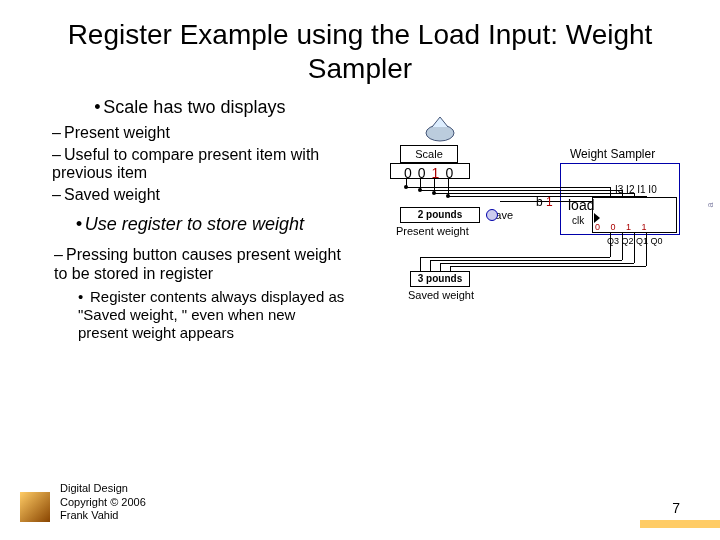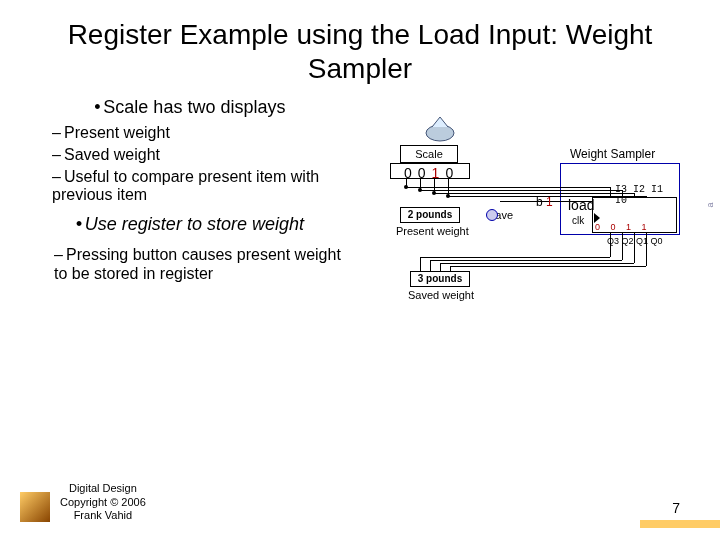--- a/index.html
+++ b/index.html
@@ -14,59 +14,60 @@
   .bullet3 { margin-left: 48px; margin-bottom: 4px; font-size: 15px; line-height: 1.2; }
   .b { display: inline-block; width: 12px; }
   .diagram { position: absolute; left: 360px; top: 115px; width: 340px; height: 300px; }
   .scale-box { position: absolute; left: 40px; top: 30px; width: 58px; height: 18px; border: 1px solid #000; background: #fff; font-size: 11px; text-align: center; line-height: 16px; }
   .sampler-label { position: absolute; left: 210px; top: 32px; font-size: 12px; }
   .bits { position: absolute; left: 44px; top: 50px; font-size: 14px; letter-spacing: 6px; color: #000; text-align: right; }
   .bits .one { color: #a00; }
   .scale-outer { position: absolute; left: 30px; top: 48px; width: 80px; height: 16px; border: 1px solid #000; }
   .sampler-outer { position: absolute; left: 200px; top: 48px; width: 120px; height: 72px; border: 1px solid #00a; }
   .reg-box { position: absolute; left: 232px; top: 82px; width: 85px; height: 36px; border: 1px solid #000; background: #fff; font-size: 10px; }
-  .reg-top { position: absolute; top: -14px; left: 22px; font-size: 10px; font-family: Liberation Mono, monospace; }
+  .reg-top { position: absolute; top: -14px; left: 22px; font-size: 10px; }
   .reg-out { position: absolute; top: 24px; left: 2px; font-size: 9px; color: #a00; letter-spacing: 4px; }
   .reg-q { position: absolute; top: 38px; left: 14px; font-size: 9px; }
   .load-lbl { position: absolute; left: 208px; top: 82px; font-size: 14px; }
   .clk-lbl { position: absolute; left: 212px; top: 100px; font-size: 10px; }
   .b-lbl { position: absolute; left: 176px; top: 80px; font-size: 12px; }
   .b-val { position: absolute; left: 186px; top: 80px; font-size: 12px; color: #a00; }
   .save-lbl { position: absolute; left: 128px; top: 94px; font-size: 11px; }
   .btn-circle { position: absolute; left: 126px; top: 94px; width: 12px; height: 12px; border: 1px solid #00a; border-radius: 50%; background: #cce; }
-  .present-box { position: absolute; left: 40px; top: 92px; width: 60px; height: 16px; border: 1px solid #000; font-size: 10px; text-align: center; line-height: 14px; font-weight: bold; }
+  .present-box { position: absolute; left: 40px; top: 92px; width: 80px; height: 16px; border: 1px solid #000; font-size: 10px; text-align: center; line-height: 14px; font-weight: bold; }
   .present-lbl { position: absolute; left: 36px; top: 110px; font-size: 11px; }
   .saved-box { position: absolute; left: 50px; top: 156px; width: 60px; height: 16px; border: 1px solid #000; font-size: 10px; text-align: center; line-height: 14px; font-weight: bold; }
   .saved-lbl { position: absolute; left: 48px; top: 174px; font-size: 11px; }
   .wire { position: absolute; background: #000; }
   .wh { height: 1px; }
   .wv { width: 1px; }
   .dot { position: absolute; width: 4px; height: 4px; background: #000; border-radius: 50%; }
   .tri { position: absolute; left: 234px; top: 98px; width: 0; height: 0; border-top: 5px solid transparent; border-bottom: 5px solid transparent; border-left: 6px solid #000; }
-  .footer { position: absolute; bottom: 18px; left: 60px; font-size: 11px; line-height: 1.2; text-align: center; }
+  .footer { position: absolute; bottom: 18px; left: 60px; font-size: 11px; line-height: 1.2; }
   .logo { position: absolute; bottom: 18px; left: 20px; width: 30px; height: 30px; background: linear-gradient(135deg,#fc6,#840); }
   .pagenum { position: absolute; bottom: 24px; right: 40px; font-size: 14px; }
   .rbar { position: absolute; bottom: 12px; right: 0; width: 80px; height: 8px; background: #fc6; }
   .a-lbl { position: absolute; right: 8px; top: 200px; font-size: 9px; color: #88a; transform: rotate(-90deg); }
   .bird { position: absolute; left: 60px; top: 0; width: 40px; height: 28px; }
 </style>
 </head>
 <body>
 
 <div class="slide">
   <h1 class="title">Register Example using the Load Input: Weight Sampler</h1>
 
   <div class="content">
     <div class="left">
       <div class="bullet1"><span class="b">•</span><span>Scale has two displays</span></div>
       <div class="bullet2"><span class="b">–</span><span>Present weight</span></div>
+      <div class="bullet2"><span class="b">–</span><span>Useful to compare present item with previous item</span></div>
       <div class="bullet2"><span class="b">–</span><span>Saved weight</span></div>
-      <div class="bullet2"><span class="b">–</span><span>Useful to compare present item with previous item</span></div>
       <div class="bullet1" style="margin-top:10px;font-style:italic;"><span class="b">•</span><span>Use register to store weight</span></div>
       <div class="bullet2b"><span class="b">–</span><span>Pressing button causes present weight to be stored in register</span></div>
+      <div class="bullet3"><span class="b">•</span><span>Register contents always displayed as "Saved weight, " even when new present weight appears</span></div>
     </div>
   </div>
 
   <div class="diagram">
     <svg class="bird" viewBox="0 0 40 28">
         <ellipse cx="20" cy="18" rx="14" ry="8" fill="#bcd" stroke="#457"></ellipse>
         <path d="M12 12 L20 2 L28 12" fill="#def" stroke="#457"></path>
       </svg>
     <div class="scale-box">Scale</div>
     <div class="sampler-label">Weight Sampler</div>

